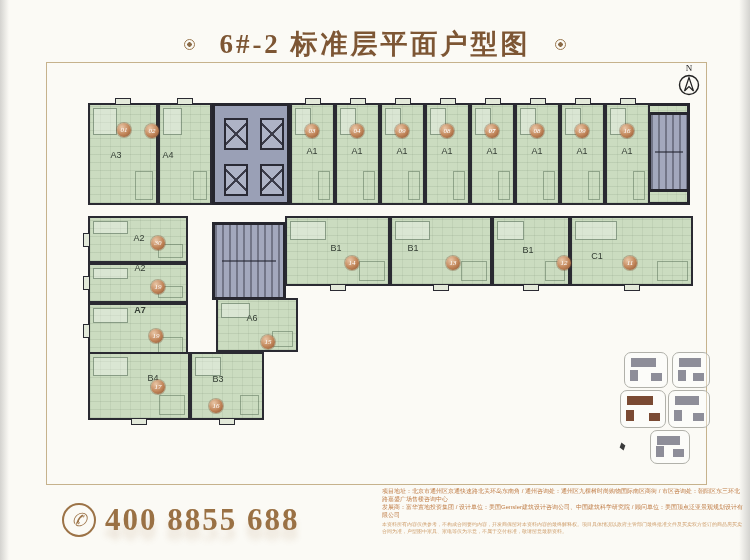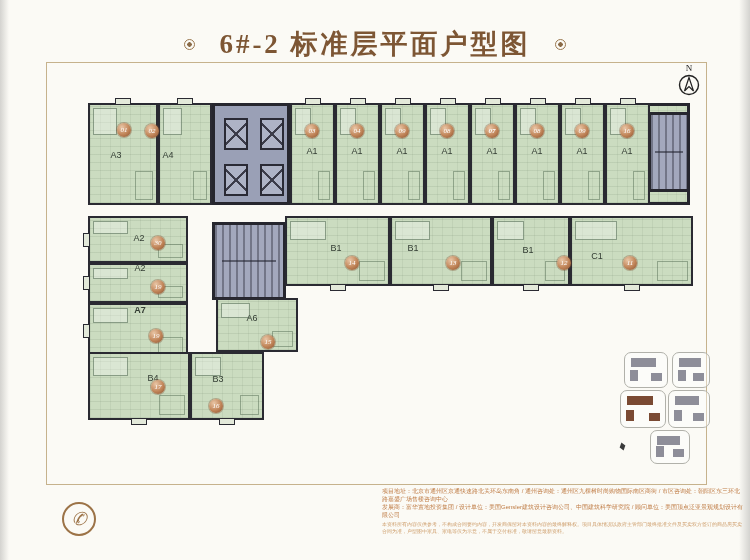--- a/index.html
+++ b/index.html
@@ -203,20 +203,21 @@
       <div class="kp-block" style="left: 650px; top: 430px; width: 38px; height: 32px; position: absolute;">
         <div class="kp-shape" style="left: 6px; top: 5px; width: 60%; height: 9px;"></div>
         <div class="kp-shape" style="left: 5px; bottom: 6px; width: 8px; height: 11px;"></div>
         <div class="kp-shape" style="right: 5px; bottom: 6px; width: 11px; height: 8px;"></div>
       </div>
     </div>
   <div class="kp-mark"></div>
 
   <div class="phone-row">
     <span class="phone-icon">✆</span>
+    <span class="phone-num">400 8855 688</span>
   </div>
 
   <div class="info">
     <div class="info-line">项目地址：北京市通州区京通快速路北关环岛东南角 / 通州咨询处：通州区九棵树时尚购物国际南区商街 / 市区咨询处：朝阳区东三环北路嘉盛广场售楼咨询中心</div>
     <div class="info-line">发展商：富华置地投资集团 / 设计单位：美国Gensler建筑设计咨询公司、中国建筑科学研究院 / 顾问单位：美国顶点泛亚景观规划设计有限公司</div>
     <div class="info-disc">本资料所有内容仅供参考，不构成合同要约内容，开发商保留对本资料内容的最终解释权。项目具体情况以政府主管部门最终批准文件及买卖双方签订的商品房买卖合同为准，户型图中家具、家电等仅为示意，不属于交付标准，敬请留意最新资料。</div>
   </div>
 </div>
 
 </body></html>

